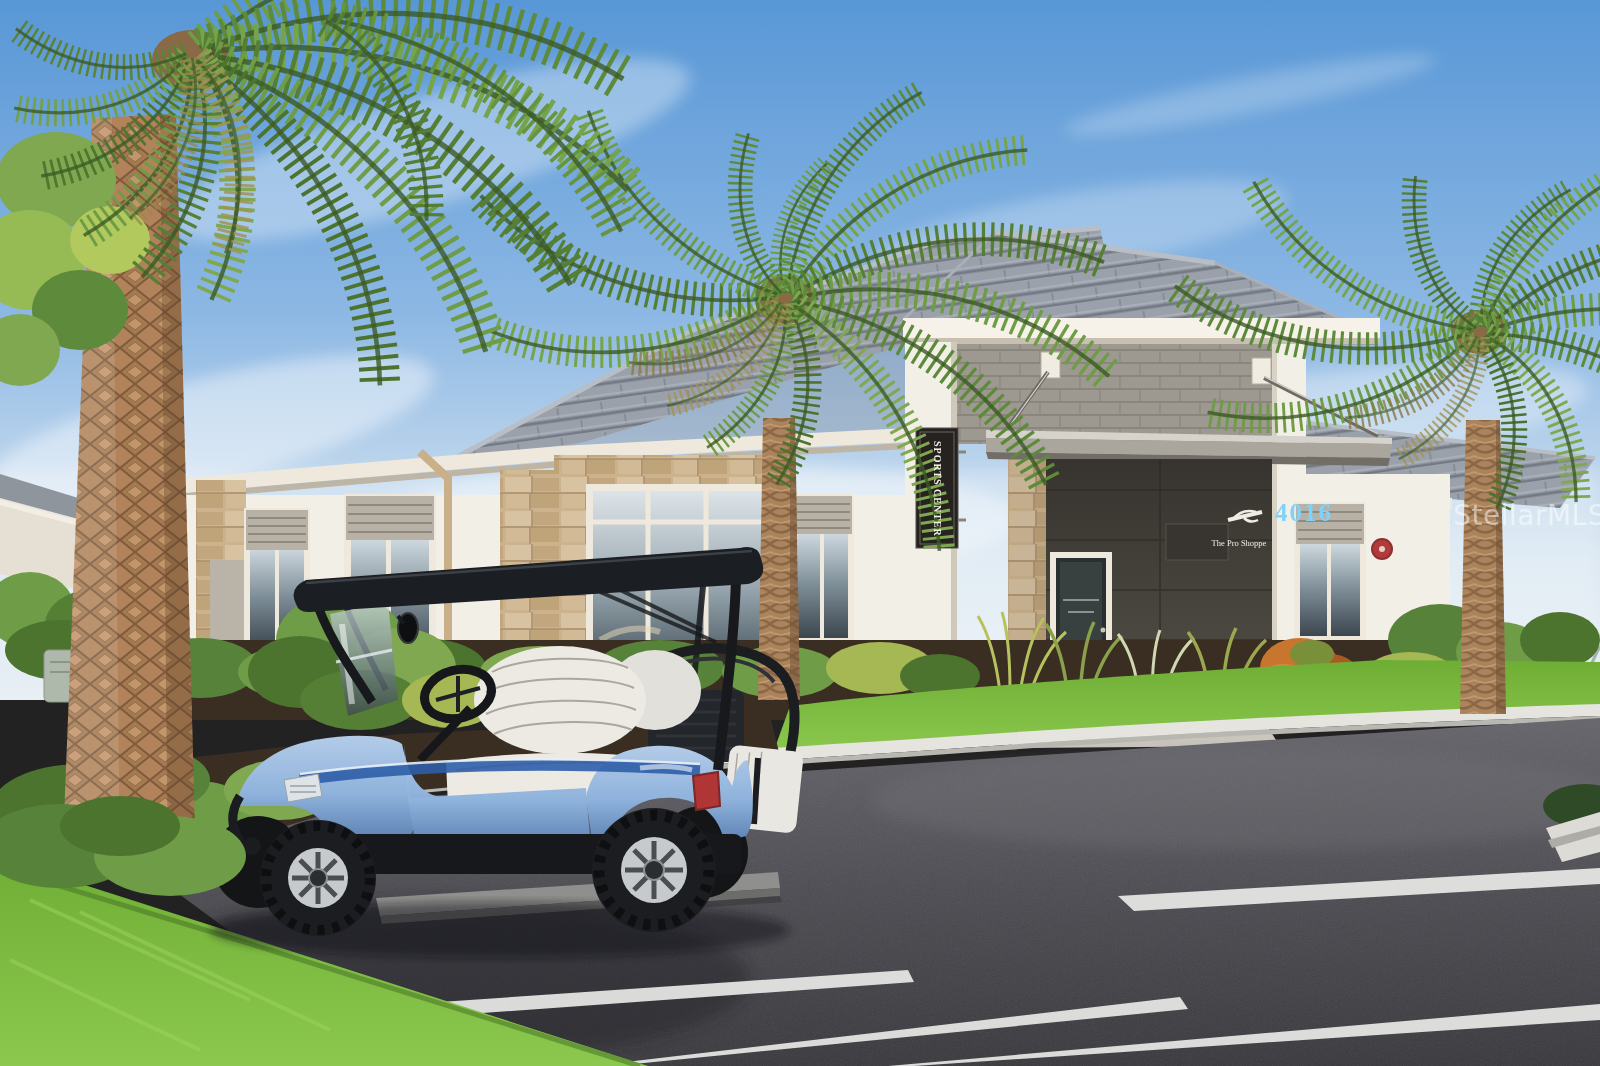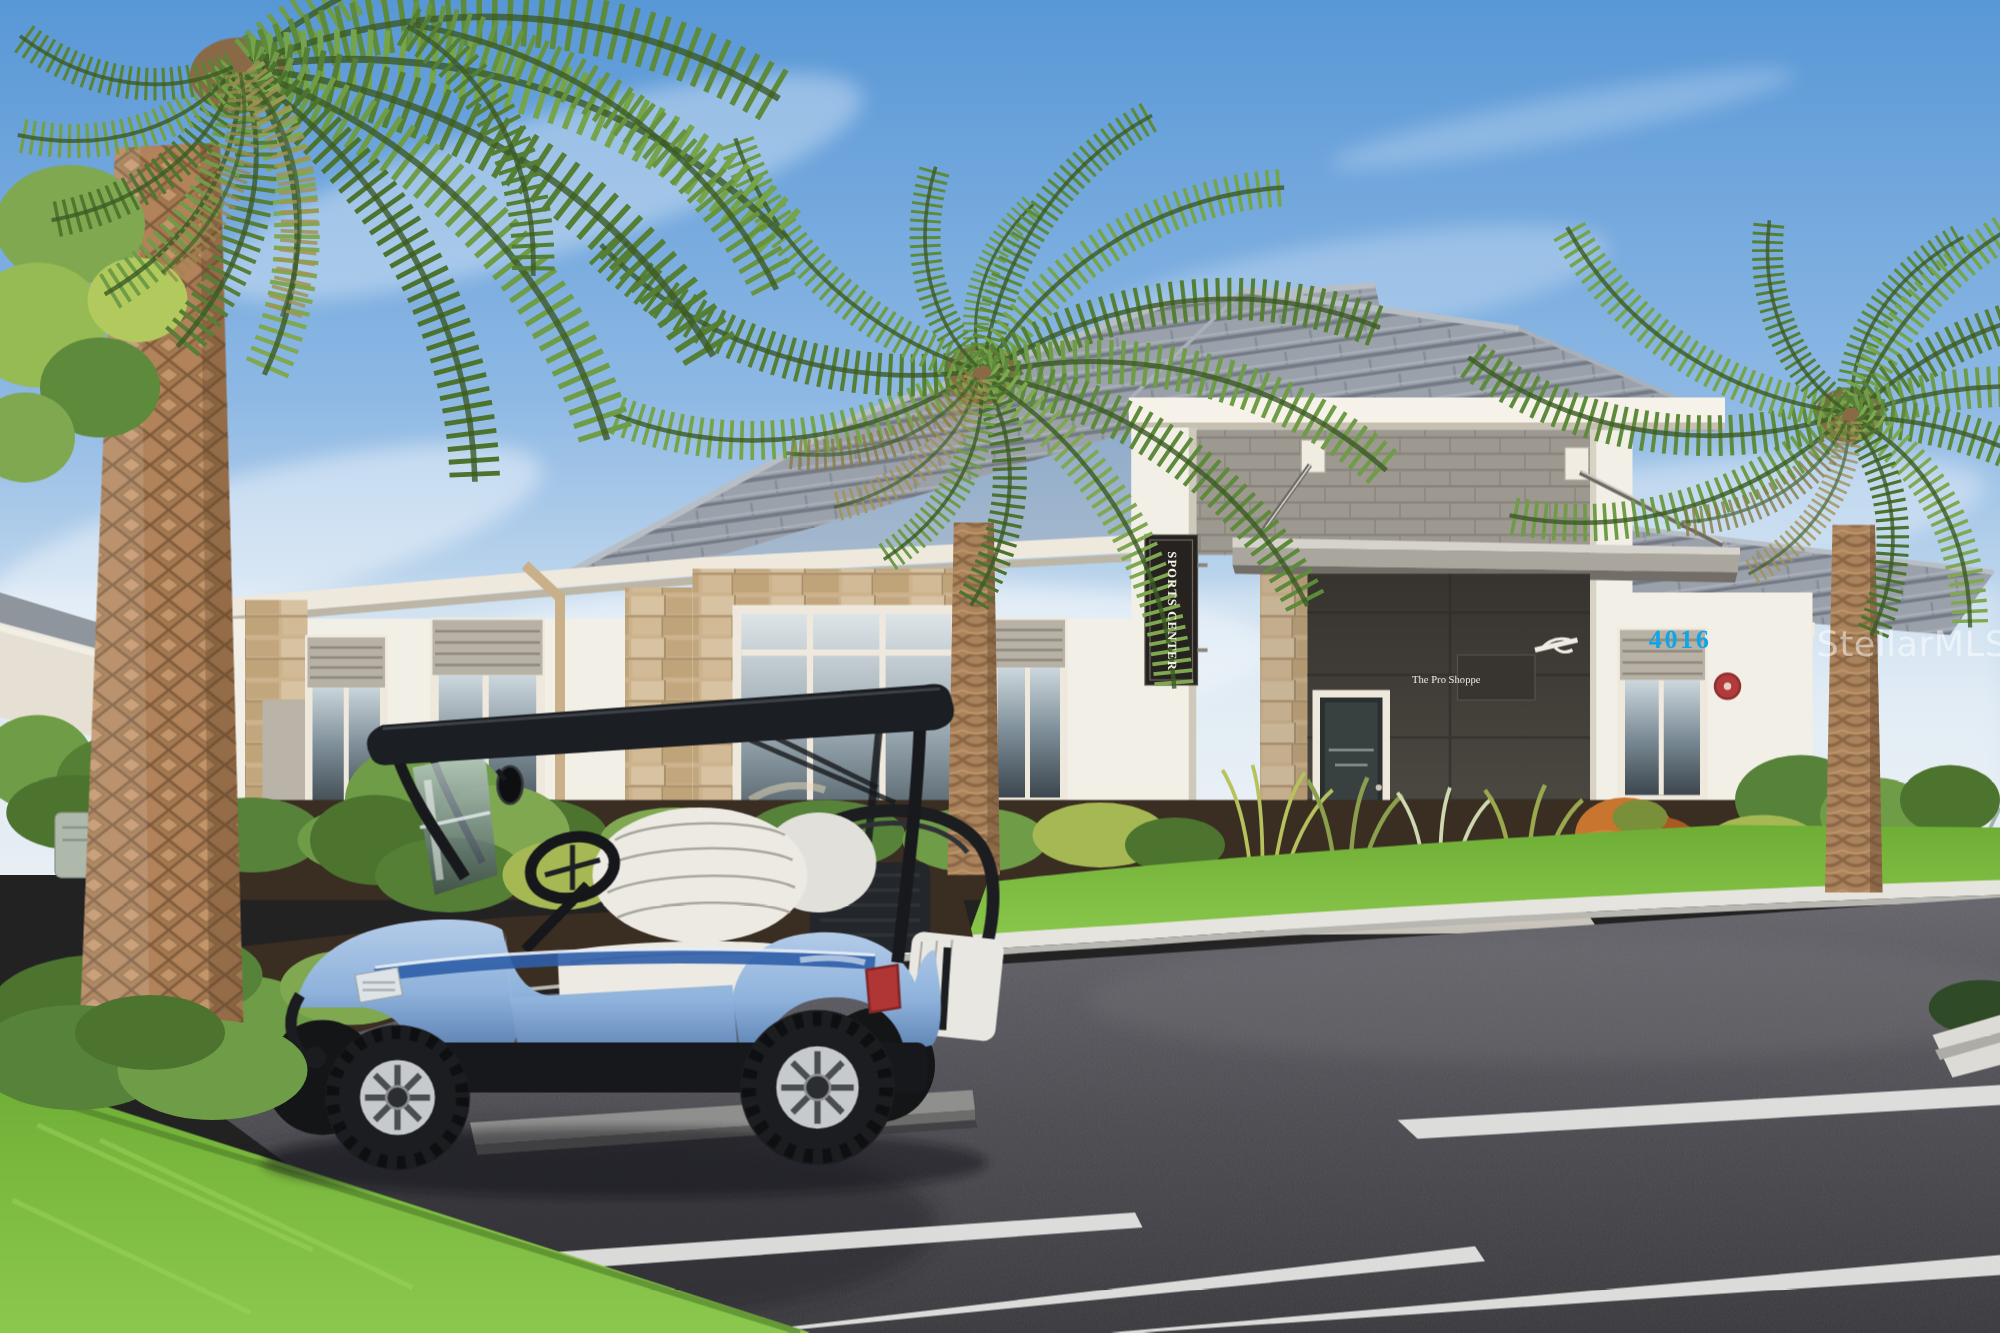--- a/index.html
+++ b/index.html
@@ -1,24 +1,24 @@
 <!DOCTYPE html>
 <html><head>
 <meta charset="utf-8">
 <style>
   html,body{margin:0;padding:0;background:#222;}
   .stage{position:relative;width:1600px;height:1066px;overflow:hidden;font-family:"Liberation Sans",sans-serif;}
   .stage svg{position:absolute;left:0;top:0;}
   .overlay{position:absolute;pointer-events:none;}
   #sign-sports{left:917px;top:432px;width:40px;height:114px;display:flex;align-items:center;justify-content:center;
     writing-mode:vertical-rl;color:#f2efe6;font-family:"Liberation Serif",serif;font-size:10px;font-weight:600;letter-spacing:1px;}
-  #sign-proshoppe{left:1126px;top:527px;width:62px;height:32px;display:flex;align-items:center;justify-content:center;
+  #sign-proshoppe{left:1208px;top:527px;width:62px;height:32px;display:flex;align-items:center;justify-content:center;
     color:#efece4;font-family:"Liberation Serif",serif;font-size:8.5px;}
-  #address-number{left:1312px;top:499px;width:64px;text-align:center;color:#0ea5e9;
-    font-family:"Liberation Serif",serif;font-size:21px;font-weight:700;letter-spacing:2px;}
+  #address-number{left:1272px;top:499px;width:64px;text-align:center;color:#7dd3fc;
+    font-family:"Liberation Serif",serif;font-size:25px;font-weight:700;letter-spacing:2px;}
   #mls-watermark{right:-6px;top:499px;color:#ffffff;opacity:.5;font-family:"DejaVu Sans",sans-serif;
     font-size:28px;font-weight:500;letter-spacing:.5px;}
   .comb{fill:none;stroke:currentColor;stroke-width:26;stroke-dasharray:2.5 4.5;}
   .spine{fill:none;stroke:#3c5a26;stroke-width:3;opacity:.8;}
 </style>
 </head>
 <body>
 
 <div class="stage">
 <svg width="1600" height="1066" viewBox="0 0 1600 1066">

